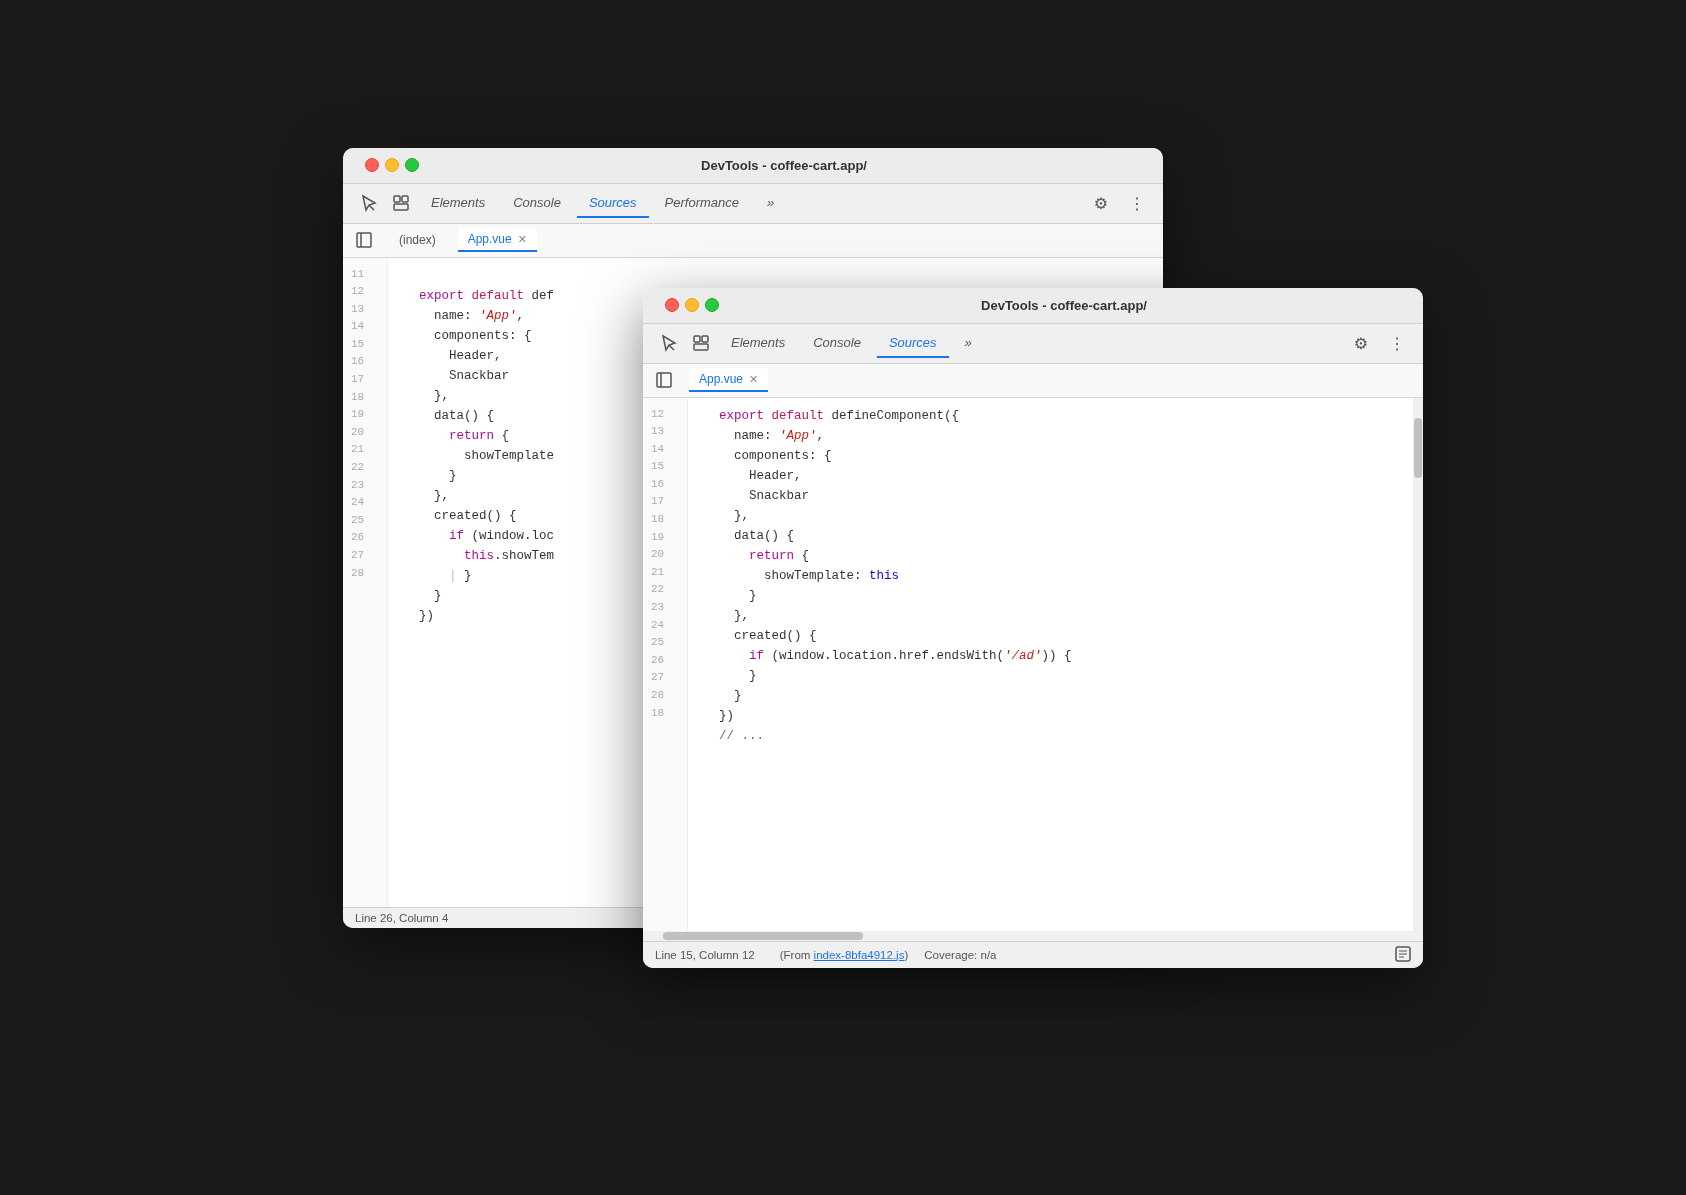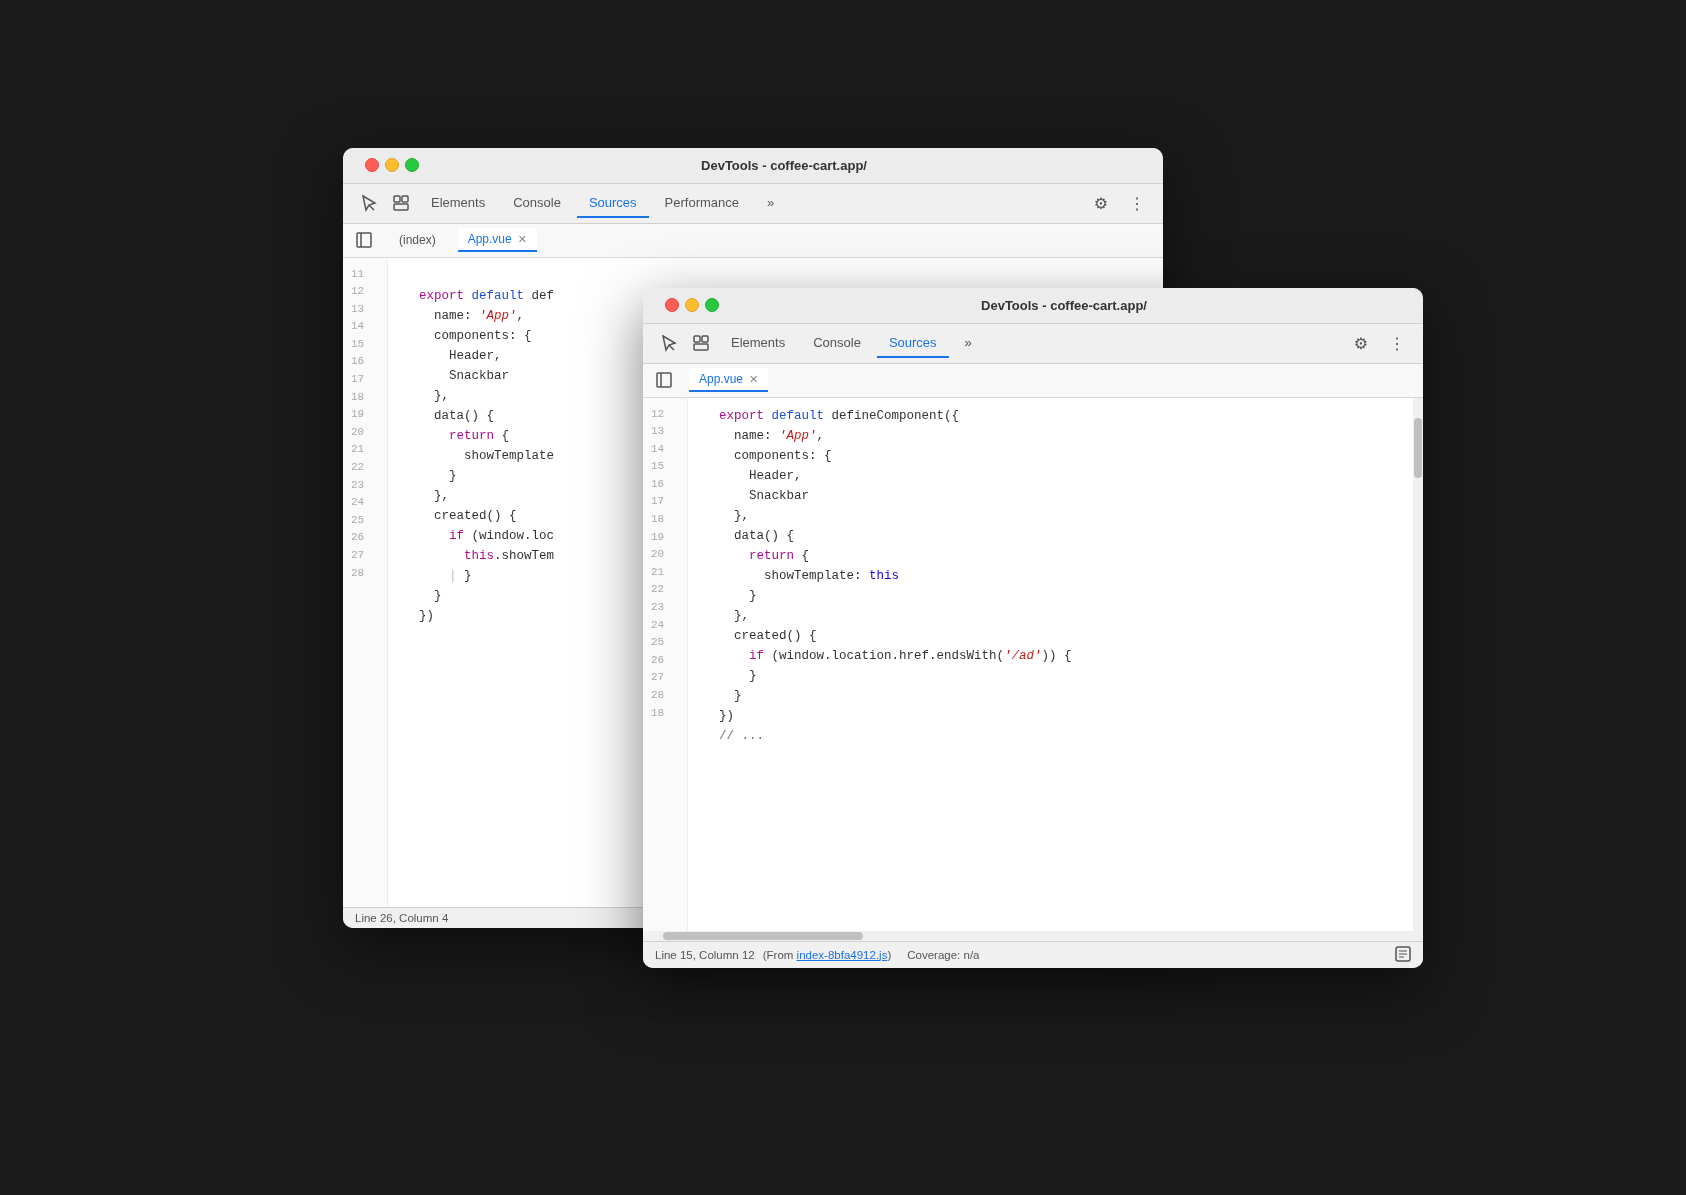--- a/index.html
+++ b/index.html
@@ -103,20 +103,21 @@
       font-size: 16px;
     }
 
     .tab-item {
       padding: 6px 12px;
       font-size: 13px;
       color: #555;
       cursor: pointer;
       border-bottom: 2px solid transparent;
       white-space: nowrap;
+      font-style: italic;
     }
 
     .tab-item.active {
       color: #1a73e8;
       border-bottom: 2px solid #1a73e8;
       font-weight: 500;
     }
 
     .tab-bar-right {
       margin-left: auto;
@@ -204,21 +205,21 @@
     }
 
     .code-line {
       display: block;
       white-space: pre;
       color: #333;
     }
 
     
     .kw-export { color: #aa0d91; }
-    .kw-default { color: #1d4ed8; }
+    .kw-default { color: #be185d; }
     .kw-return { color: #aa0d91; }
     .kw-if { color: #aa0d91; }
     .kw-false { color: #1c00cf; }
     .kw-true { color: #1c00cf; }
     .str { color: #c41a16; font-style: italic; }
     .comment { color: #6a737d; }
     .indent-pipe { color: #bbb; }
 
     
     .status-bar {
@@ -494,21 +495,21 @@
         </div>
       </div>
 
       <div class="horizontal-scrollbar">
         <div class="horizontal-scrollbar-thumb"></div>
       </div>
     </div>
 
     <div class="status-bar">
       <span>Line 15, Column 12</span>
-      <span style="margin-left: 0; text-align: center;">
+      <span style="margin-left: 17px; text-align: center;">
         (From <a>index-8bfa4912.js</a>)
       </span>
       <span style="margin-left: 8px;">Coverage: n/a</span>
       <span style="margin-left: auto;">
         <svg width="16" height="16" viewBox="0 0 16 16" fill="none">
           <rect x="1" y="1" width="14" height="14" rx="2" stroke="#555" stroke-width="1.5"></rect>
           <line x1="4" y1="5" x2="12" y2="5" stroke="#555" stroke-width="1"></line>
           <line x1="4" y1="8" x2="12" y2="8" stroke="#555" stroke-width="1"></line>
           <line x1="4" y1="11" x2="9" y2="11" stroke="#555" stroke-width="1"></line>
         </svg>

